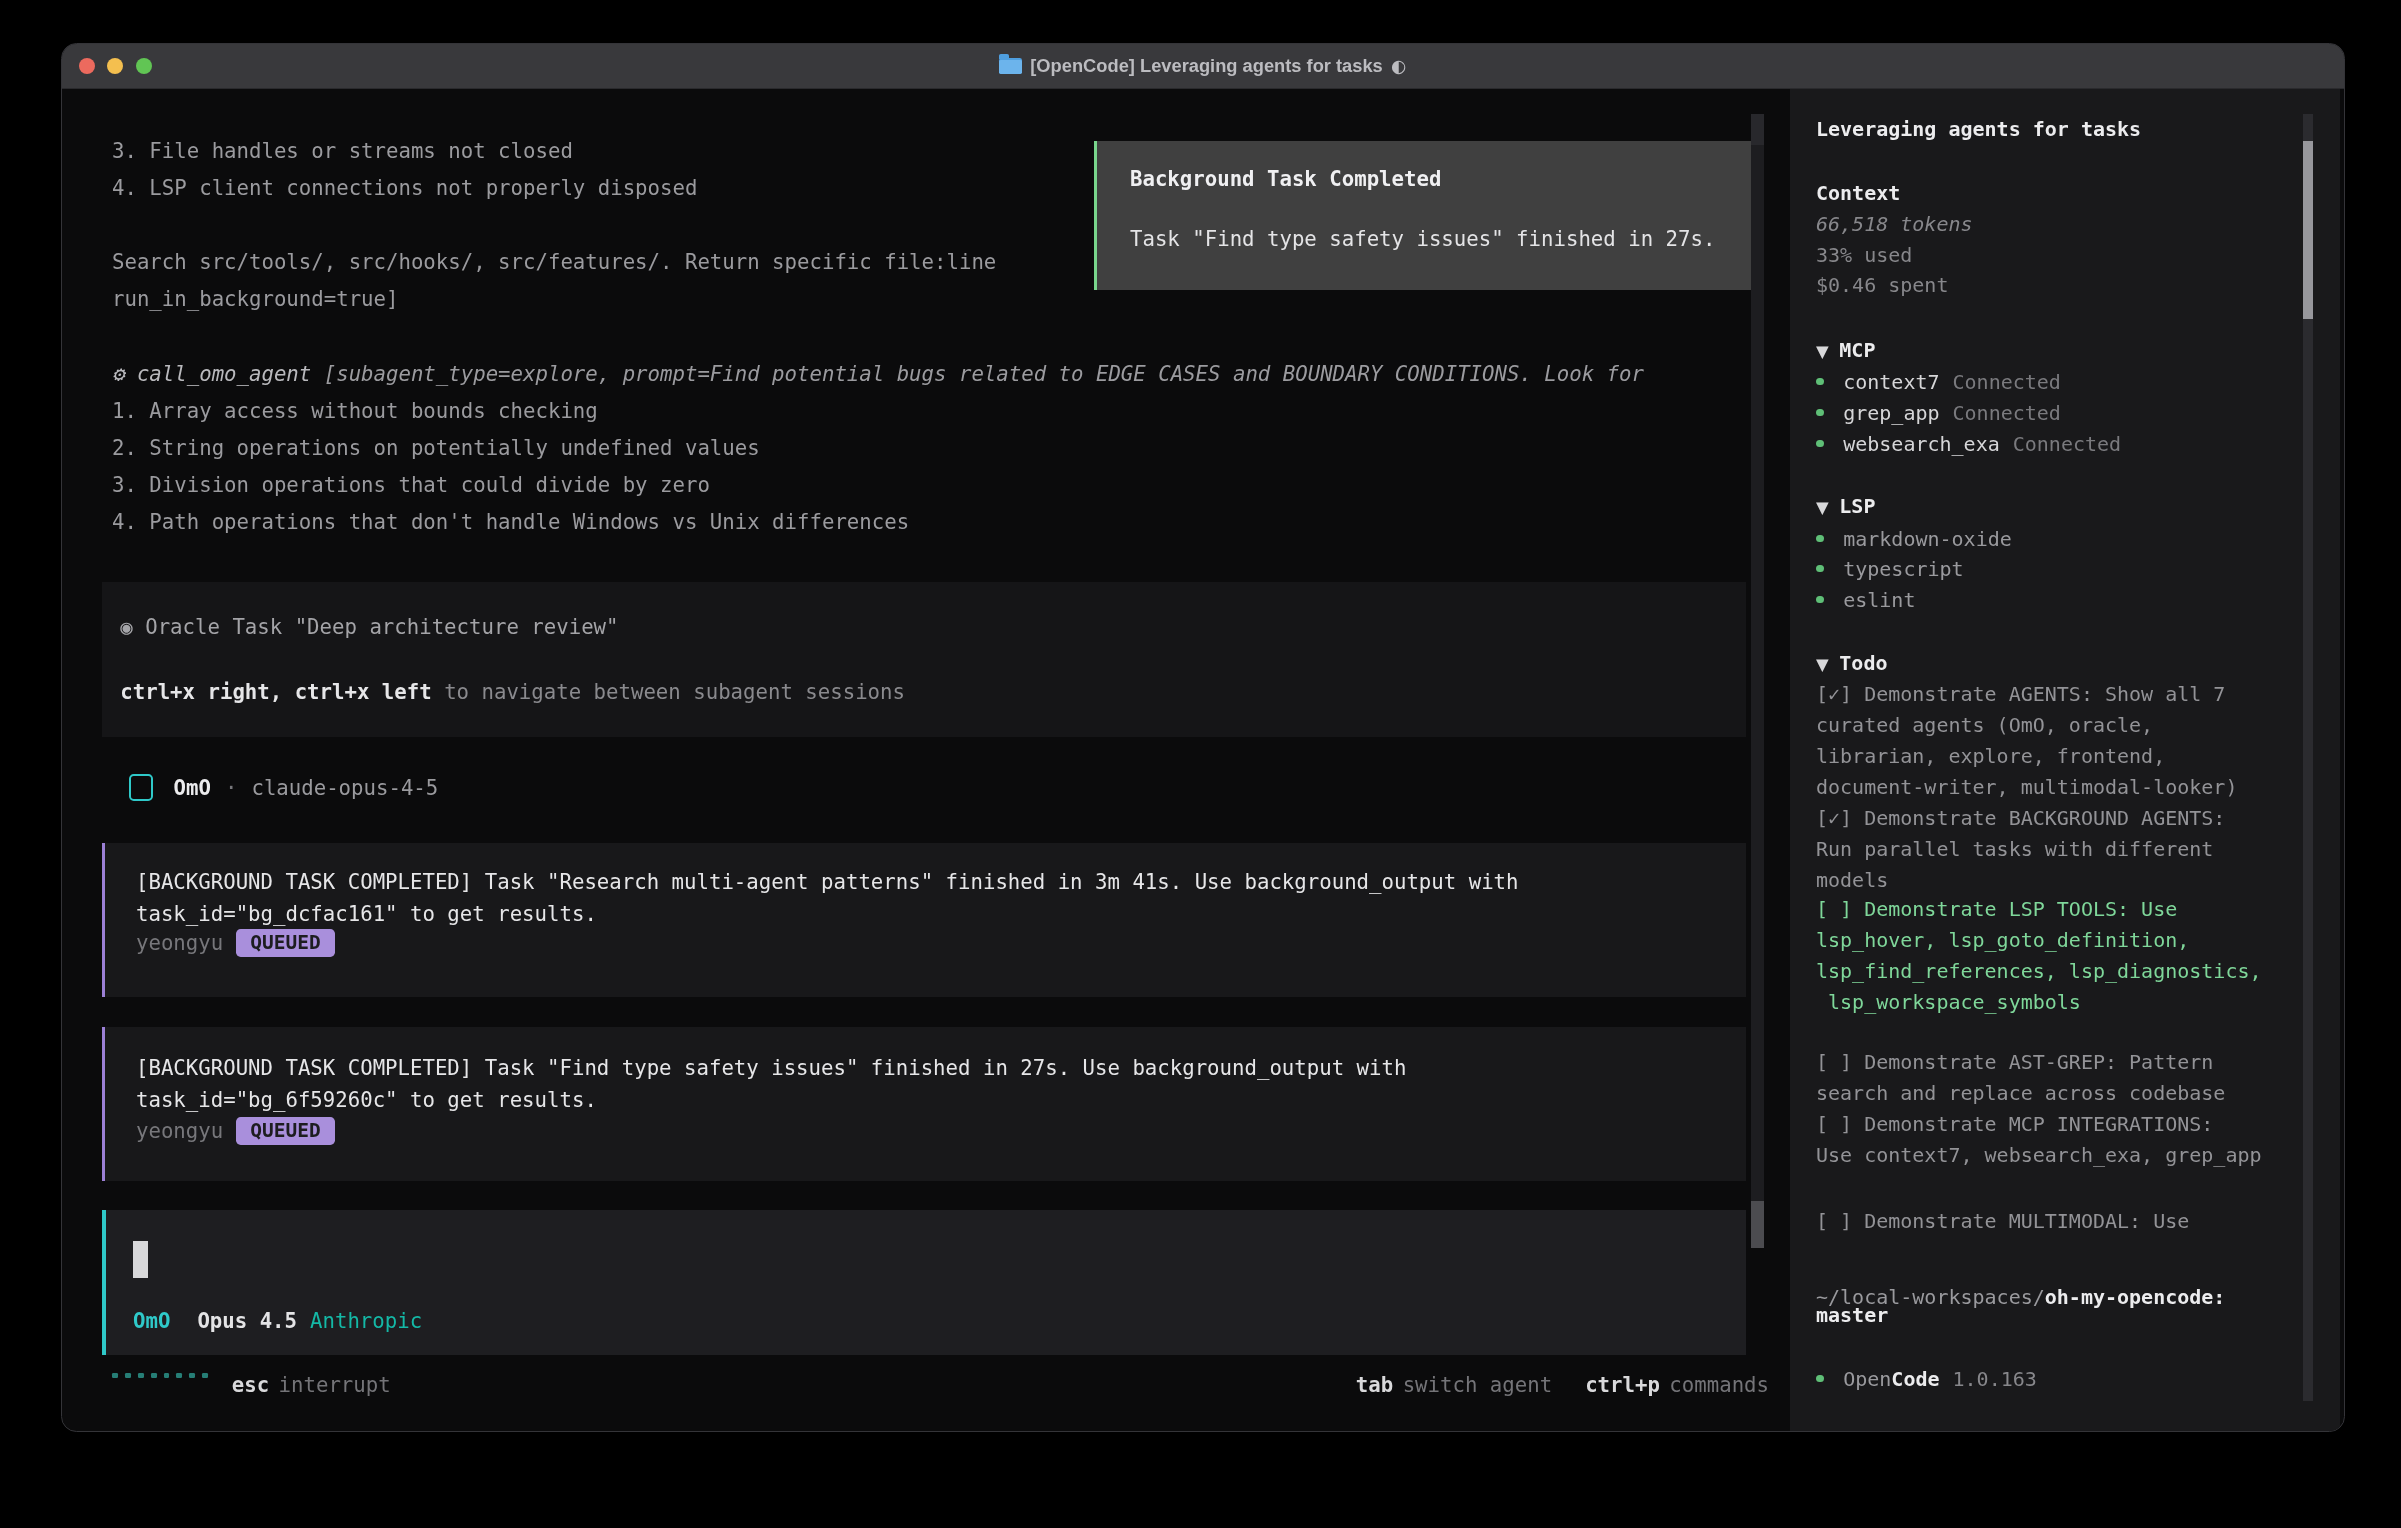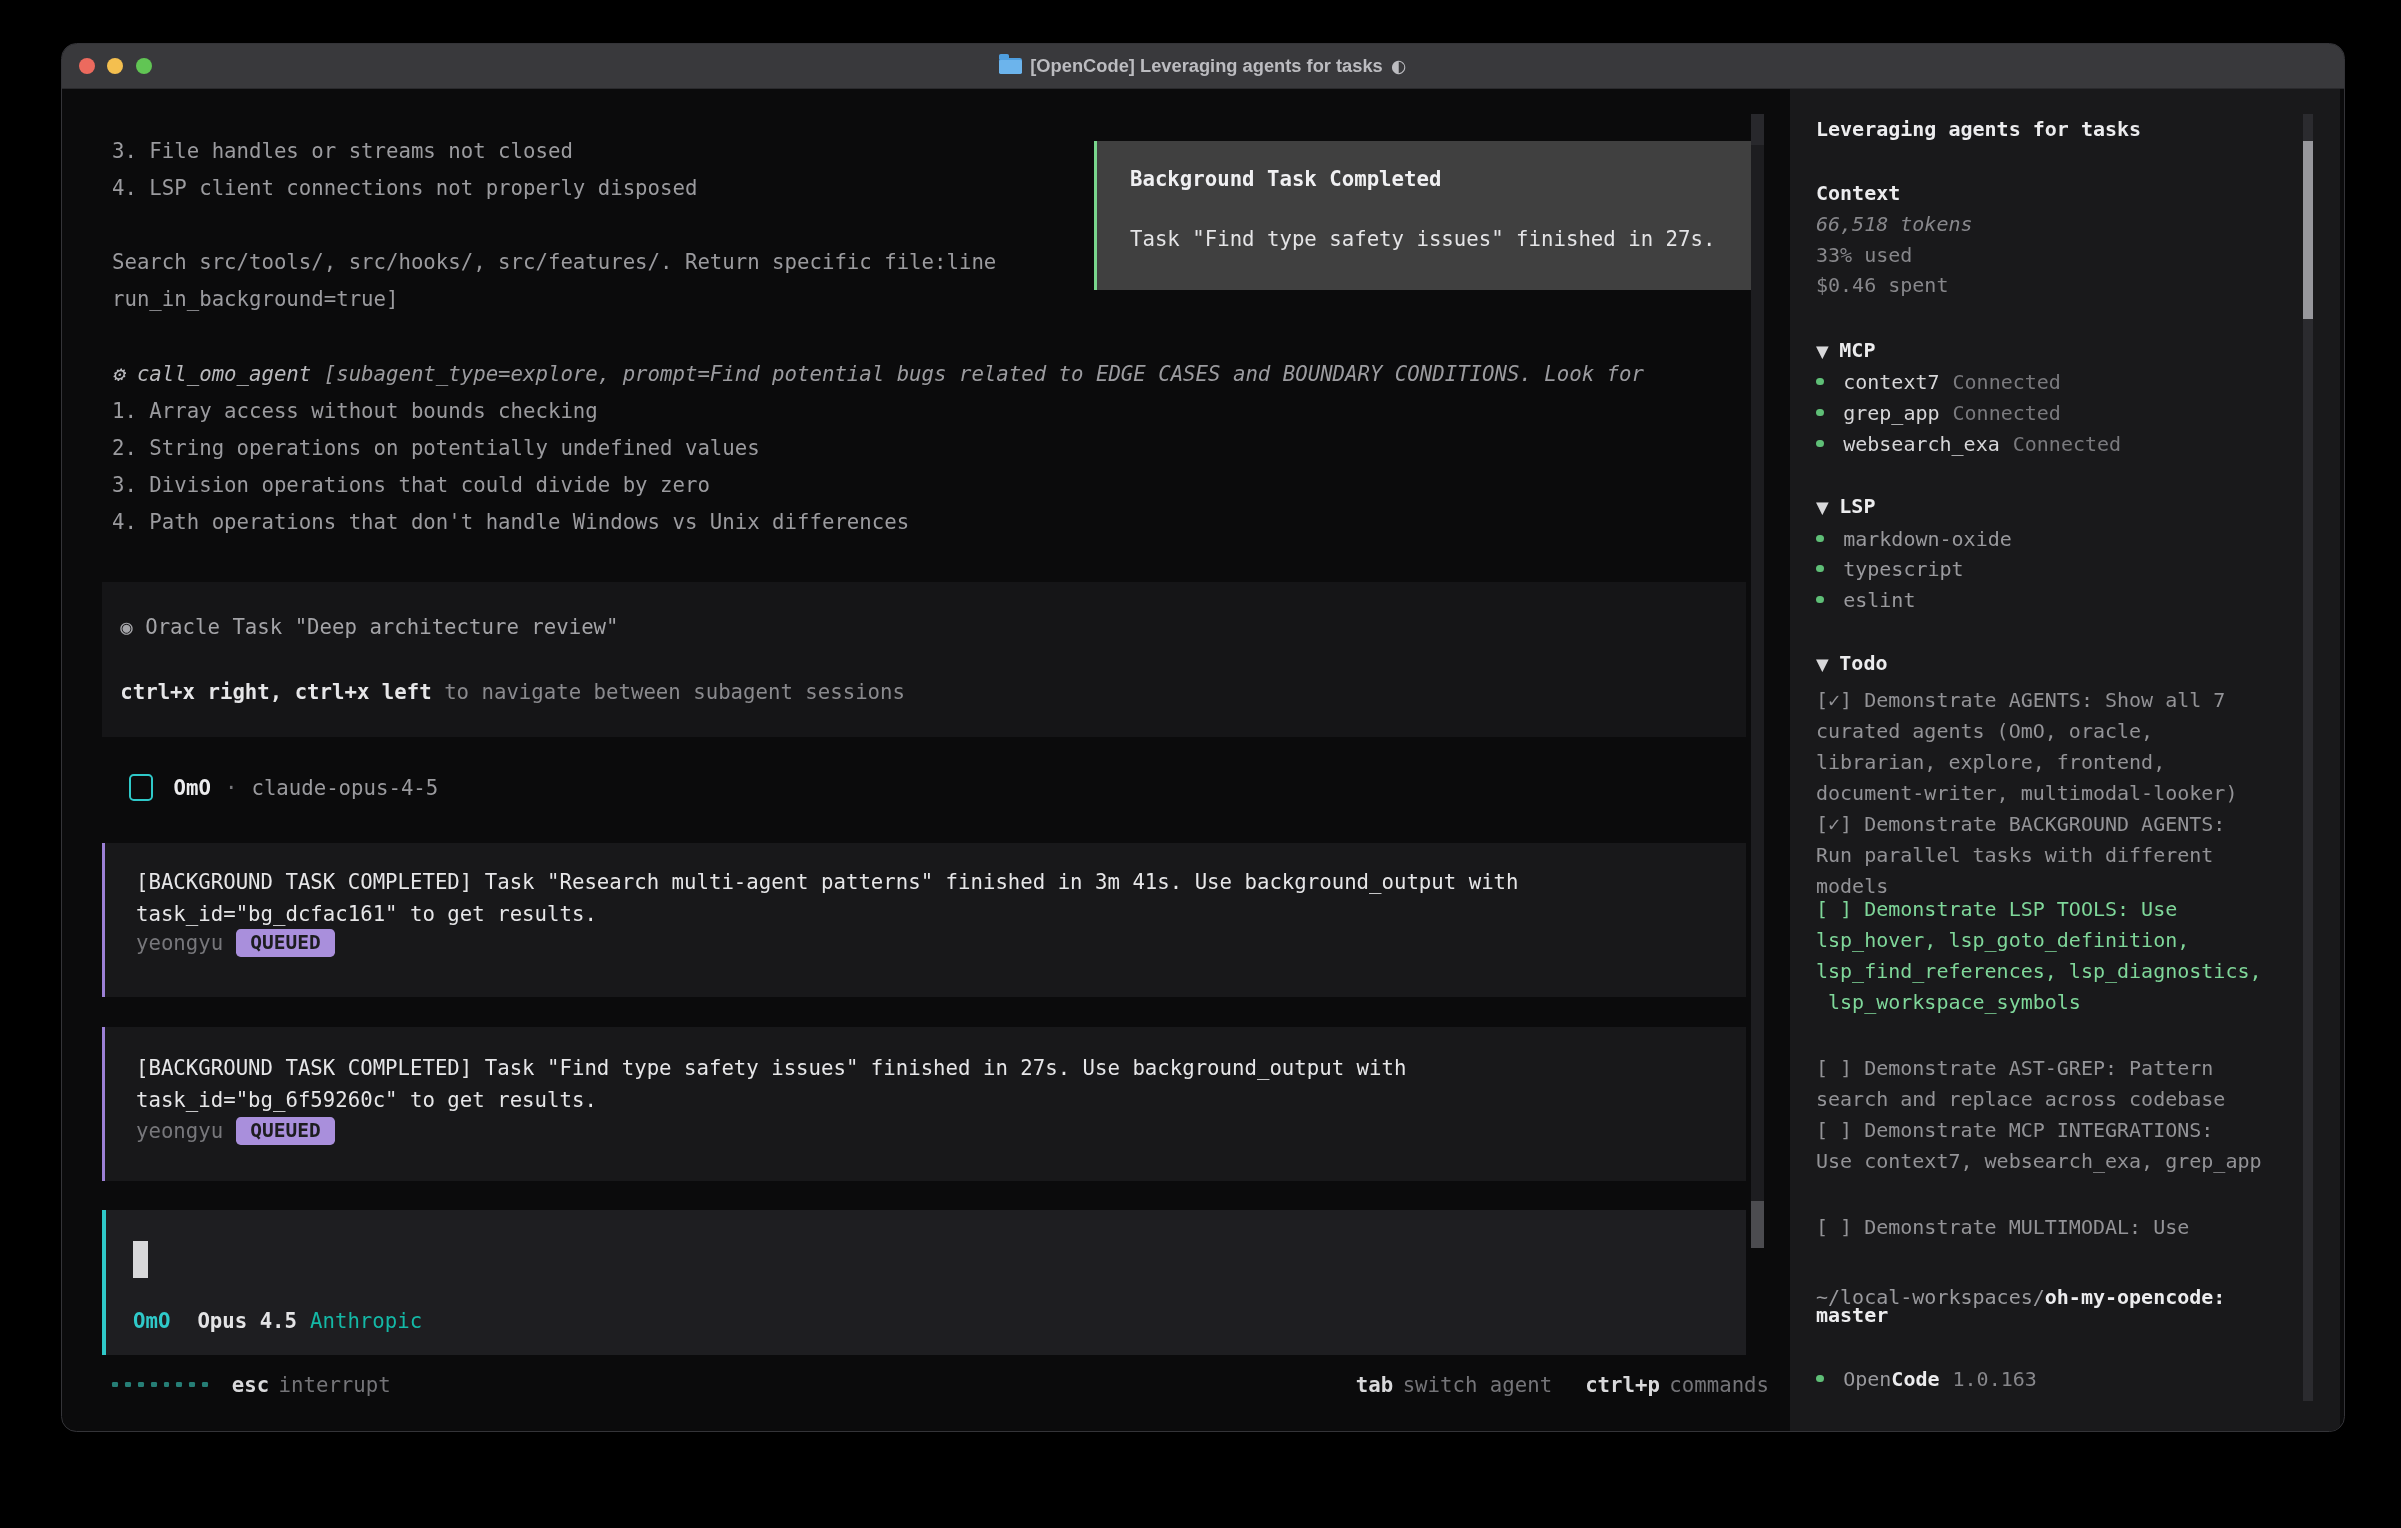--- a/index.html
+++ b/index.html
@@ -87,21 +87,21 @@
     background:#1e1e21; border-left:4.7px solid #2fc9c9;
   }
   .cursor { position:absolute; left:27px; top:31px; width:15.4px; height:37px; background:#d8d8da; }
   .model-row { position:absolute; left:27px; top:95px; height:31px; display:flex; align-items:center; }
   .in-agent   { font-size:20.7px; font-weight:bold; color:#2fc9c9; margin-right:27px; }
   .in-model   { font-size:20.7px; font-weight:bold; color:#e4e4e6; margin-right:13px; }
   .in-provider{ font-size:20.7px; color:#14b8a6; }
 
   
   .statusbar { position:absolute; left:50px; top:1325px; width:1657px; height:31px; display:flex; align-items:center; justify-content:space-between; }
-  .sb-left, .sb-right { display:flex; align-items:center; }
+  .sb-left, .sb-right { display:flex; }
   .dots { display:flex; gap:7px; margin-right:23.6px; }
   .dots i { width:5.9px; height:5.9px; border-radius:1.2px; background:#267e76; }
   .key { font-size:20.7px; font-weight:bold; color:#d9d9db; }
   .lbl { font-size:20.7px; color:#747478; }
   .sb-left .key { margin-right:9.5px; }
   .sb-right .lbl { margin-left:9.5px; }
   .sb-right .key { margin-left:33px; }
 
   
   .main-scrollbar { position:absolute; left:1689px; top:70px; width:13px; height:1091px; background:#1d1d20; }
@@ -118,21 +118,21 @@
   .sb-head  { color:#ececee; }
   .sb-head .tri { color:#d8d8da; font-family:"DejaVu Sans", sans-serif; font-size:16.5px; margin-right:10.6px; }
   .sb-head .hd  { font-weight:bold; }
   .sb-dim  { color:#87878b; }
   .item-row { position:absolute; left:26px; height:31px; display:flex; align-items:center; }
   .g-dot { width:7.7px; height:7.7px; border-radius:50%; background:#5fbf77; margin-right:19.5px; flex:none; }
   .mcp-name { font-size:20px; color:#d6d6d8; margin-right:13px; white-space:pre; }
   .mcp-status { font-size:20px; color:#7a7a7e; white-space:pre; }
   .lsp-name { font-size:20px; color:#9a9a9e; white-space:pre; }
   .todo-pre { position:absolute; left:26px; font-size:20px; line-height:31px; }
-  .todo-gray  { color:#939397;margin-top:6px; }
+  .todo-gray  { color:#939397; }
   .todo-green { color:#7fd79a; }
   .ws-line { position:absolute; left:26px; height:31px; line-height:31px; font-size:20px; white-space:pre; }
   .ws-prefix { color:#9a9a9e; }
   .ws-strong { color:#ececee; font-weight:bold; }
   .ver-row { position:absolute; left:26px; top:1274px; height:31px; display:flex; align-items:center; }
   .ver-dim { font-size:20px; color:#9a9a9e; white-space:pre; }
   .ver-bold{ font-size:20px; color:#ececee; font-weight:bold; white-space:pre; }
   .ver-num { font-size:20px; color:#87878b; margin-left:13px; white-space:pre; }
 
   

